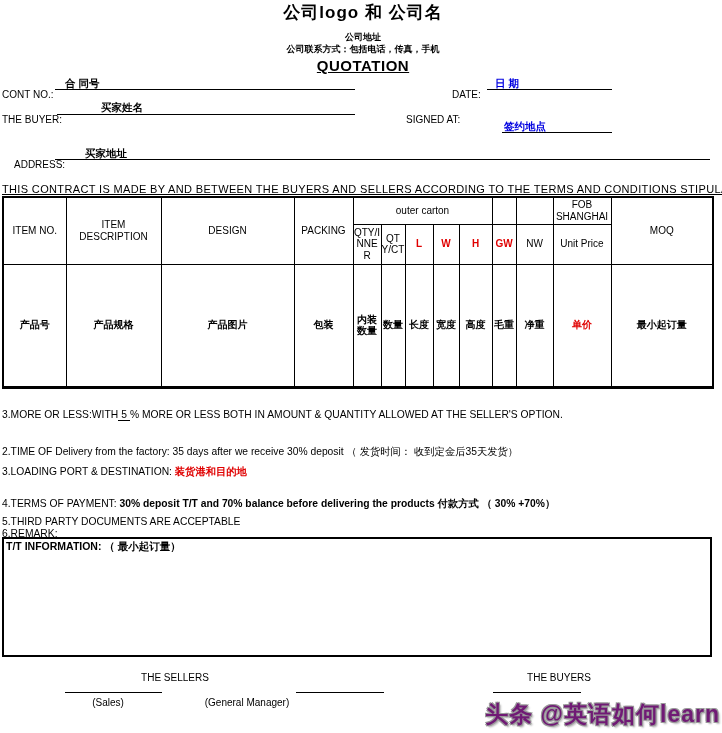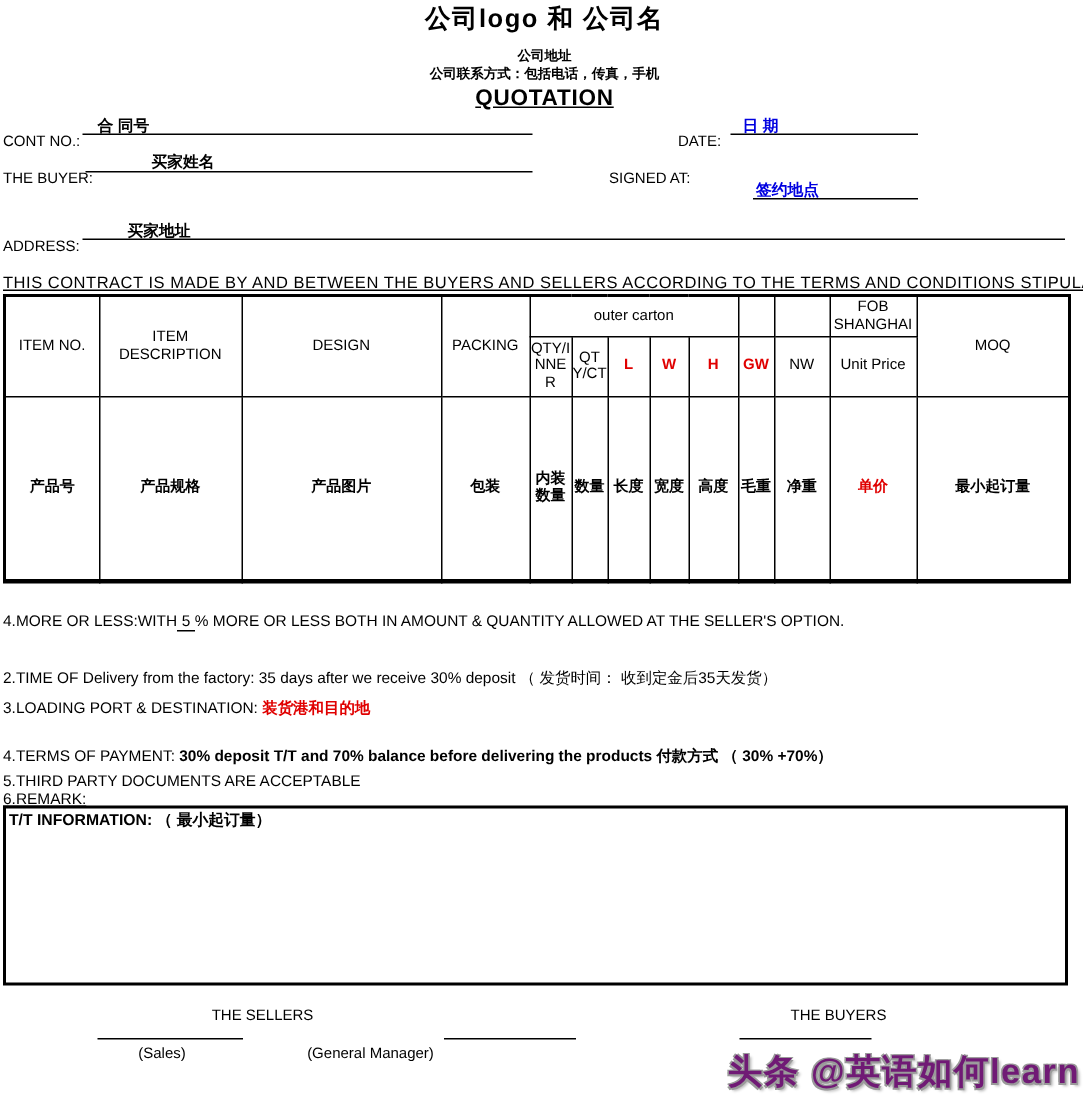--- a/index.html
+++ b/index.html
@@ -67,21 +67,21 @@
   <span class="abs lbl" style="top:89px;left:452px;">DATE:</span>
   <span class="abs fill blue" style="top:77px;left:487px;width:125px;padding-left:8px;">日 期</span>
 
   <span class="abs b" style="top:101px;left:72px;font-size:10.5px;margin-left:29px;">买家姓名</span>
 
   <span class="abs lbl" style="top:114px;left:2px;">THE BUYER:</span>
   <span class="abs fill" style="top:102px;left:57px;width:298px;"></span>
   <span class="abs lbl" style="top:114px;left:406px;">SIGNED AT:</span>
   <span class="abs fill blue" style="top:120px;left:502px;width:110px;padding-left:2px;">签约地点</span>
 
-  <span class="abs lbl" style="top:159px;left:2px;">ADDRESS:</span>
+  <span class="abs lbl" style="top:159px;left:14px;">ADDRESS:</span>
   <span class="abs fill" style="top:147px;left:55px;width:655px;padding-left:30px;">买家地址</span>
 
   <div class="abs clause">THIS CONTRACT IS MADE BY AND BETWEEN THE BUYERS AND SELLERS ACCORDING TO THE TERMS AND CONDITIONS STIPULATE BELOW:</div>
 
   <table class="quote">
     <colgroup>
       <col style="width:63px">
         <col style="width:95px">
         <col style="width:133px">
         <col style="width:59px">
@@ -129,21 +129,21 @@
       <td class="cn-s">宽度</td>
       <td class="cn-s">高度</td>
       <td class="cn-s">毛重</td>
       <td class="cn-s">净重</td>
       <td class="cn-price red">单价</td>
       <td class="cn-l">最小起订量</td>
     </tr>
   </tbody>
     </table>
 
-  <div class="note" style="top:409px;"><span>4.MORE OR LESS:WITH</span><span class="u5">5</span><span>% MORE OR LESS BOTH IN AMOUNT &amp; QUANTITY ALLOWED AT THE SELLER'S OPTION.</span></div>
+  <div class="note" style="top:409px;"><span>3.MORE OR LESS:WITH</span><span class="u5">5</span><span>% MORE OR LESS BOTH IN AMOUNT &amp; QUANTITY ALLOWED AT THE SELLER'S OPTION.</span></div>
   <div class="note" style="top:445px;">2.TIME OF Delivery from the factory: 35 days after we receive 30% deposit （ 发货时间： 收到定金后35天发货）</div>
   <div class="note" style="top:465px;"><span>3.LOADING PORT &amp; DESTINATION: </span><span class="red b">装货港和目的地</span></div>
   <div class="note" style="top:497px;"><span>4.TERMS OF PAYMENT: </span><span class="b">30% deposit T/T and 70% balance before delivering the products 付款方式 （ 30% +70%）</span></div>
   <div class="note" style="top:516px;">5.THIRD PARTY DOCUMENTS ARE ACCEPTABLE</div>
   <div class="note n6u" style="top:528px;">6.REMARK:</div>
 
   <div class="ttbox">
     <div class="ttlabel">T/T  INFORMATION:  （ 最小起订量）</div>
   </div>
 

